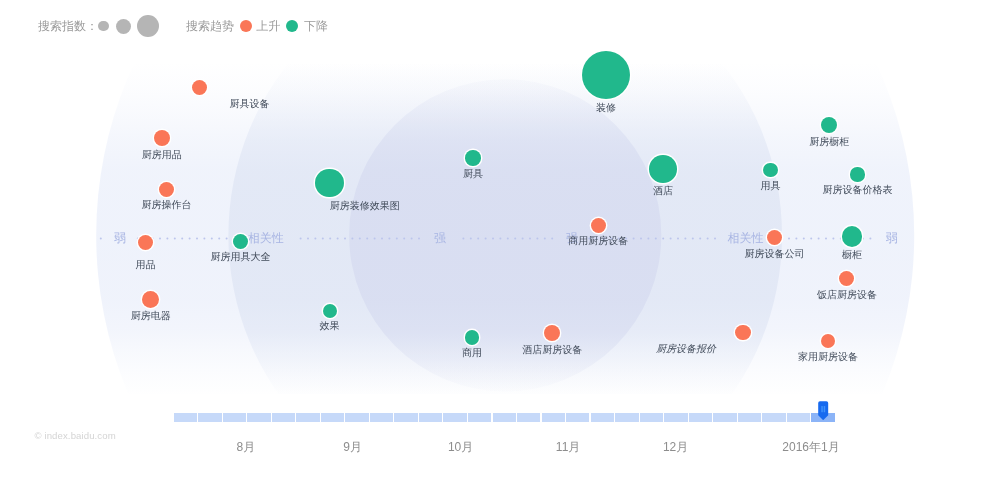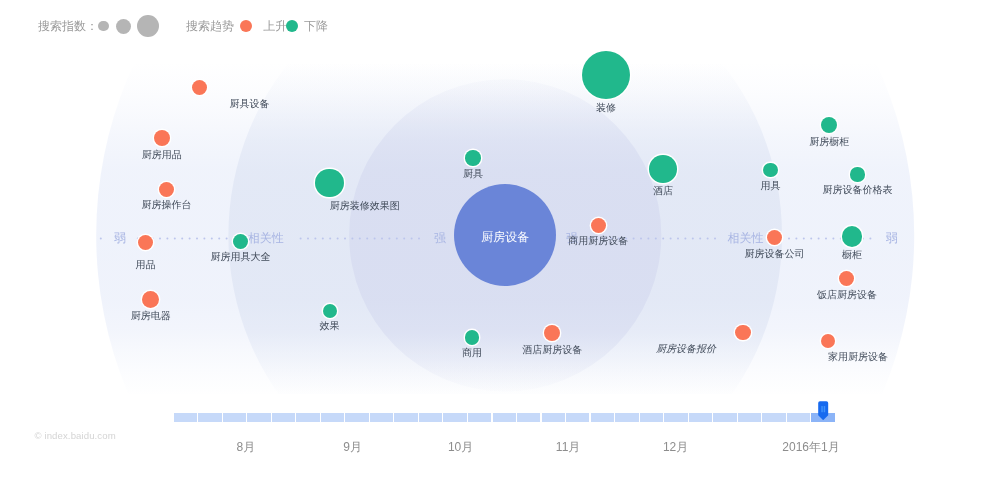--- a/index.html
+++ b/index.html
@@ -38,21 +38,21 @@
 
 <div id="root">
 
   <div class="legend">
     <span class="legend-label" style="left:38px;">搜索指数：</span>
     <span class="dot" style="left:98.4px;top:20.7px;width:10.6px;height:10.6px;background:#b5b5b5;"></span>
     <span class="dot" style="left:116px;top:18.5px;width:15px;height:15px;background:#b5b5b5;"></span>
     <span class="dot" style="left:137.1px;top:15px;width:21.8px;height:21.8px;background:#b5b5b5;"></span>
     <span class="legend-label" style="left:186px;">搜索趋势</span>
     <span class="dot" style="left:240.4px;top:20.1px;width:11.9px;height:11.9px;background:#fa7657;"></span>
-    <span class="legend-label" style="left:256.2px;margin-left:7px;">上升</span>
+    <span class="legend-label" style="left:256.2px;">上升</span>
     <span class="dot" style="left:286.3px;top:20.1px;width:11.9px;height:11.9px;background:#21b88c;"></span>
     <span class="legend-label" style="left:304.1px;">下降</span>
   </div>
 
   <div id="graph">
       <svg width="1000" height="496" style="position:absolute;left:0;top:0">
         <defs>
           <linearGradient id="rg0" x1="0" y1="62" x2="0" y2="398" gradientUnits="userSpaceOnUse">
             <stop offset="0.0000" stop-color="#edf1fb" stop-opacity="0"></stop>
             <stop offset="0.0833" stop-color="#edf1fb" stop-opacity="0.17"></stop>
@@ -225,22 +225,21 @@
       <div class="blab" style="left: 787.4px; top: 185.13px; width: 140px; text-align: center;">厨房设备价格表</div>
       <div class="bubble" style="left: 766.85px; top: 229.65px; width: 15.5px; height: 15.5px; background: rgb(250, 118, 87);"></div>
       <div class="blab" style="left: 704.6px; top: 248.55px; width: 140px; text-align: center;">厨房设备公司</div>
       <div class="bubble" style="left: 841.6px; top: 226.2px; width: 20.6px; height: 20.6px; background: rgb(33, 184, 140);"></div>
       <div class="blab" style="left: 781.9px; top: 250.2px; width: 140px; text-align: center;">橱柜</div>
       <div class="bubble" style="left: 839.4px; top: 271.4px; width: 15px; height: 15px; background: rgb(250, 118, 87);"></div>
       <div class="blab" style="left: 776.9px; top: 289.8px; width: 140px; text-align: center;">饭店厨房设备</div>
       <div class="bubble" style="left: 735.45px; top: 325.35px; width: 15.1px; height: 15.1px; background: rgb(250, 118, 87);"></div>
       <div class="blab" style="left: 656px; top: 343.85px; width: 140px; text-align: left; font-style: italic;">厨房设备报价</div>
       <div class="bubble" style="left: 820.75px; top: 333.95px; width: 14.5px; height: 14.5px; background: rgb(250, 118, 87);"></div>
-      <div class="blab" style="left: 788px; top: 351.85px; width: 140px; text-align: center;">家用厨房设备</div>
-      <div class="center-node" style="left: 454.2px; top: 184.3px; width: 102px; height: 102px; background: rgb(106, 133, 216);">厨房设备</div>
+      <div class="blab" style="left: 758px; top: 351.85px; width: 140px; text-align: center;">家用厨房设备</div>
     </div>
 
   <div id="timeline">
       <div class="tl-track" style="left:173.8px;top:413px;width:662.4000000000001px;height:8.6px;">
         <div class="tl-seg" style="width:23.43px;height:8.6px;margin-right:1.1px"></div>
         <div class="tl-seg" style="width:23.43px;height:8.6px;margin-right:1.1px"></div>
         <div class="tl-seg" style="width:23.43px;height:8.6px;margin-right:1.1px"></div>
         <div class="tl-seg" style="width:23.43px;height:8.6px;margin-right:1.1px"></div>
         <div class="tl-seg" style="width:23.43px;height:8.6px;margin-right:1.1px"></div>
         <div class="tl-seg" style="width:23.43px;height:8.6px;margin-right:1.1px"></div>

